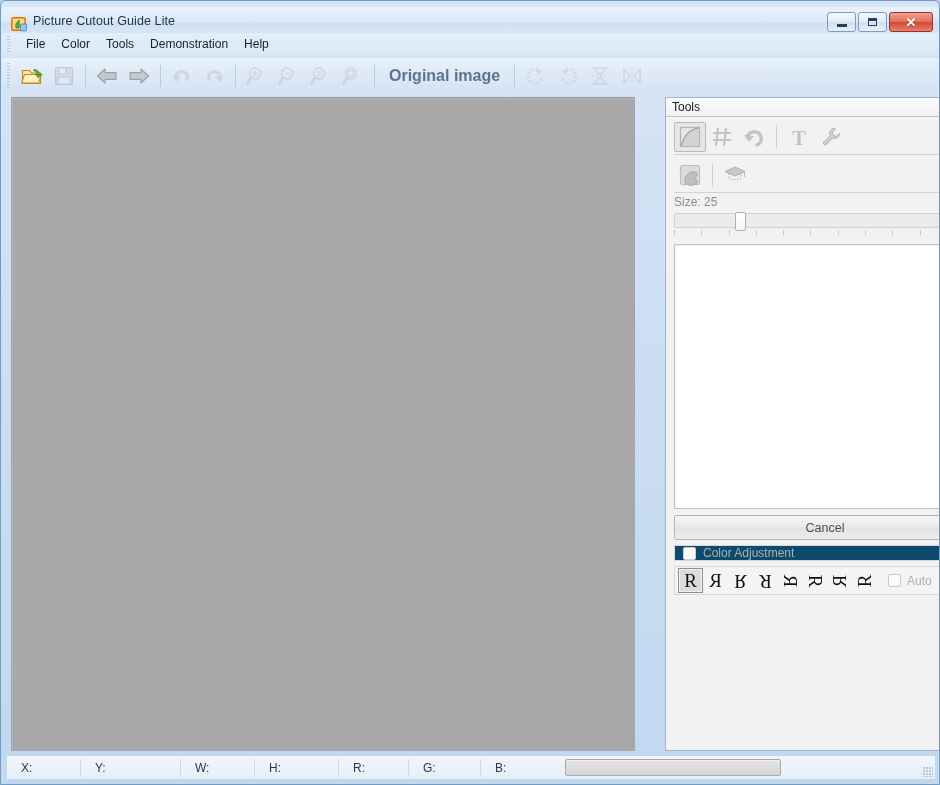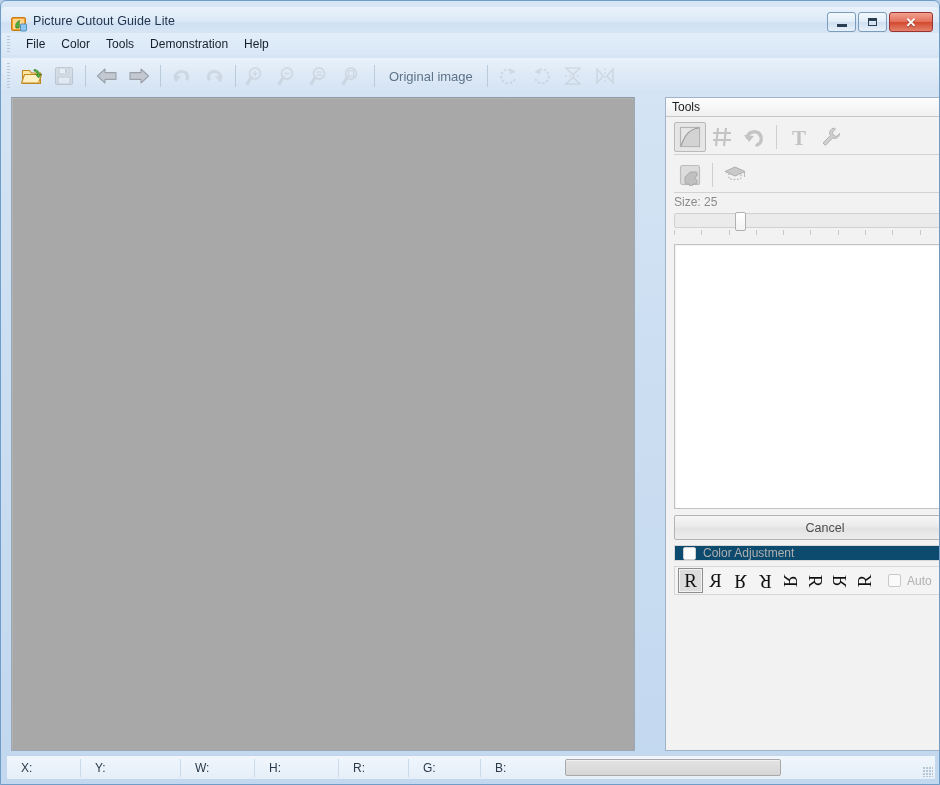--- a/index.html
+++ b/index.html
@@ -96,22 +96,22 @@
     background-image: repeating-linear-gradient(to bottom,#b4c6d8 0 1px, transparent 1px 3px);
   }
   .tb-btn {
     width: 32px; height: 30px;
     display: flex; align-items: center; justify-content: center;
     border: 1px solid transparent;
     border-radius: 3px;
   }
   .tb-sep { width: 1px; height: 22px; background: #b9cadb; margin: 0 5px; }
   .tb-label {
-    font-size: 13px; color: #5f7489;
-    padding: 0 9px; white-space: nowrap;
+    font-size: 16px; color: #5f7489;
+    padding: 0 9px; white-space: nowrap; font-weight: bold;
   }
 
   
   .canvas-wrap {
     position: absolute; left: 10px; top: 96px;
     width: 624px; height: 654px;
     background: #a8a8a8;
     border: 1px solid #9aa7b4;
     border-top-color: #8d99a6;
     box-shadow: inset 1px 1px 0 #b3b3b3;

